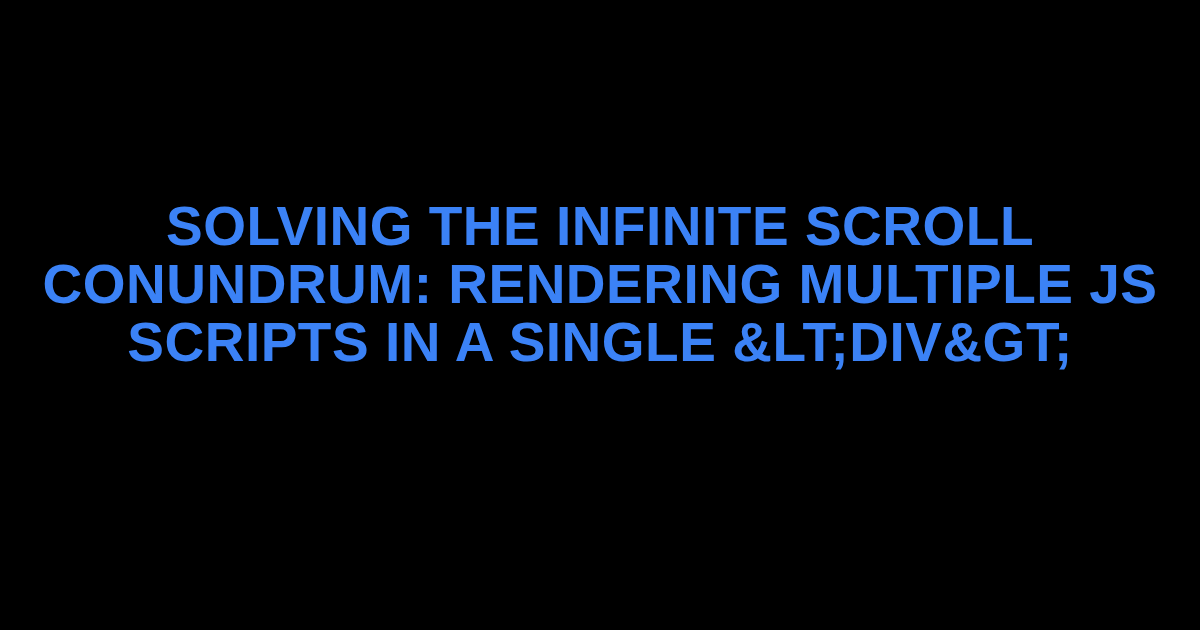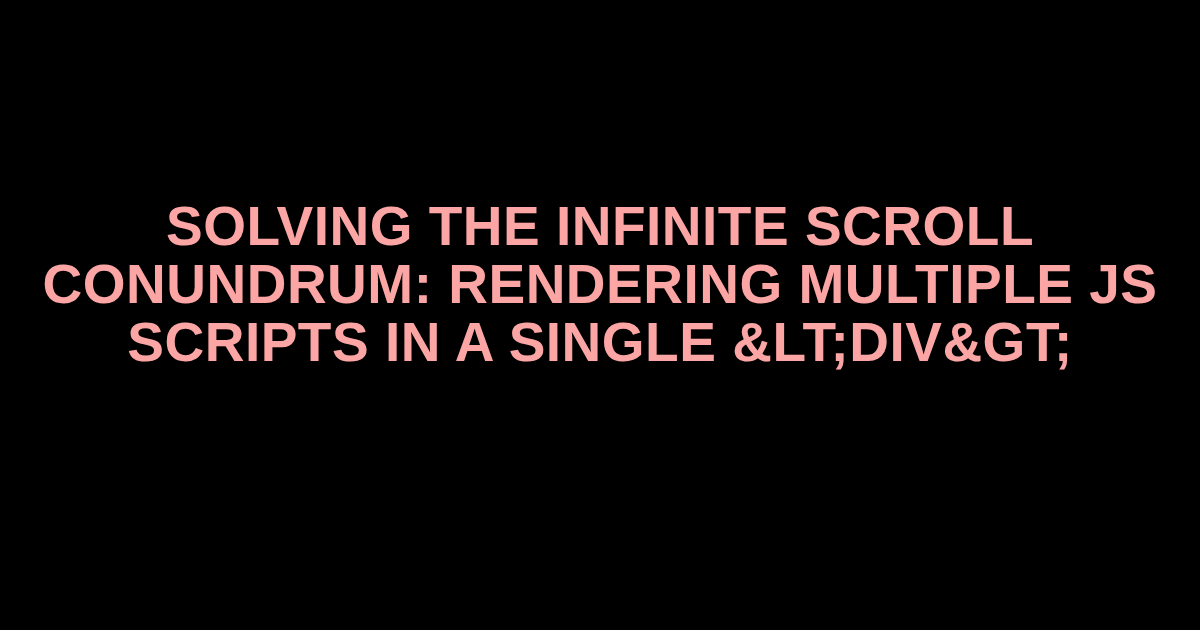--- a/index.html
+++ b/index.html
@@ -16,21 +16,21 @@
       justify-content: center;
       overflow: hidden;
     }
     .title-container {
       width: 100%;
       padding: 0 40px;
       text-align: center;
       margin-top: -60px;
     }
     .title {
-      color: #fca5a5;
+      color: #3b82f6;
       font-family: 'Arial Narrow', 'Helvetica Neue Condensed', 'Impact', sans-serif;
       font-weight: 700;
       font-size: 55px;
       line-height: 1.05;
       letter-spacing: 0.5px;
       text-transform: uppercase;
       font-stretch: condensed;
     }
   </style>
 </head>

